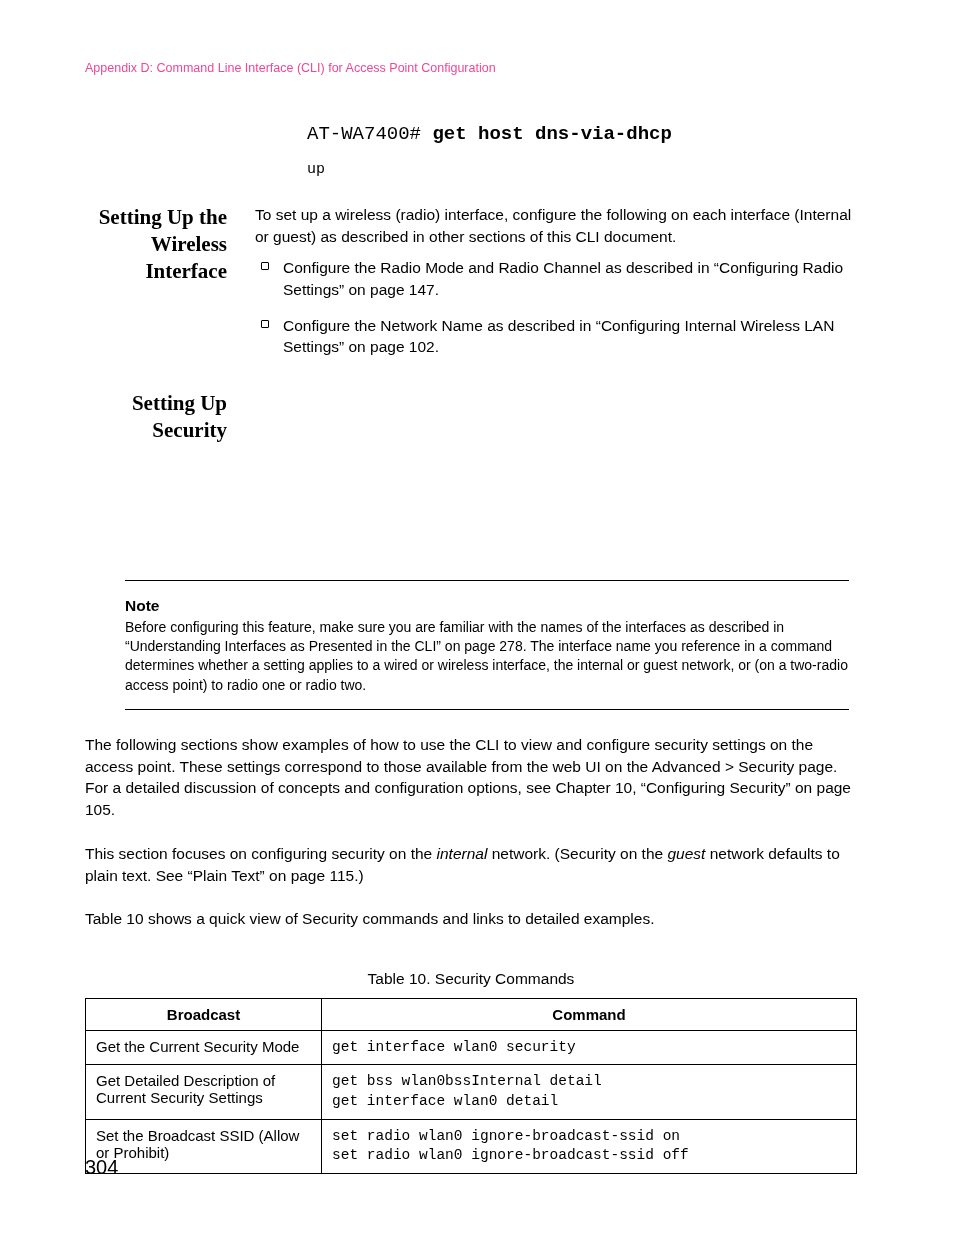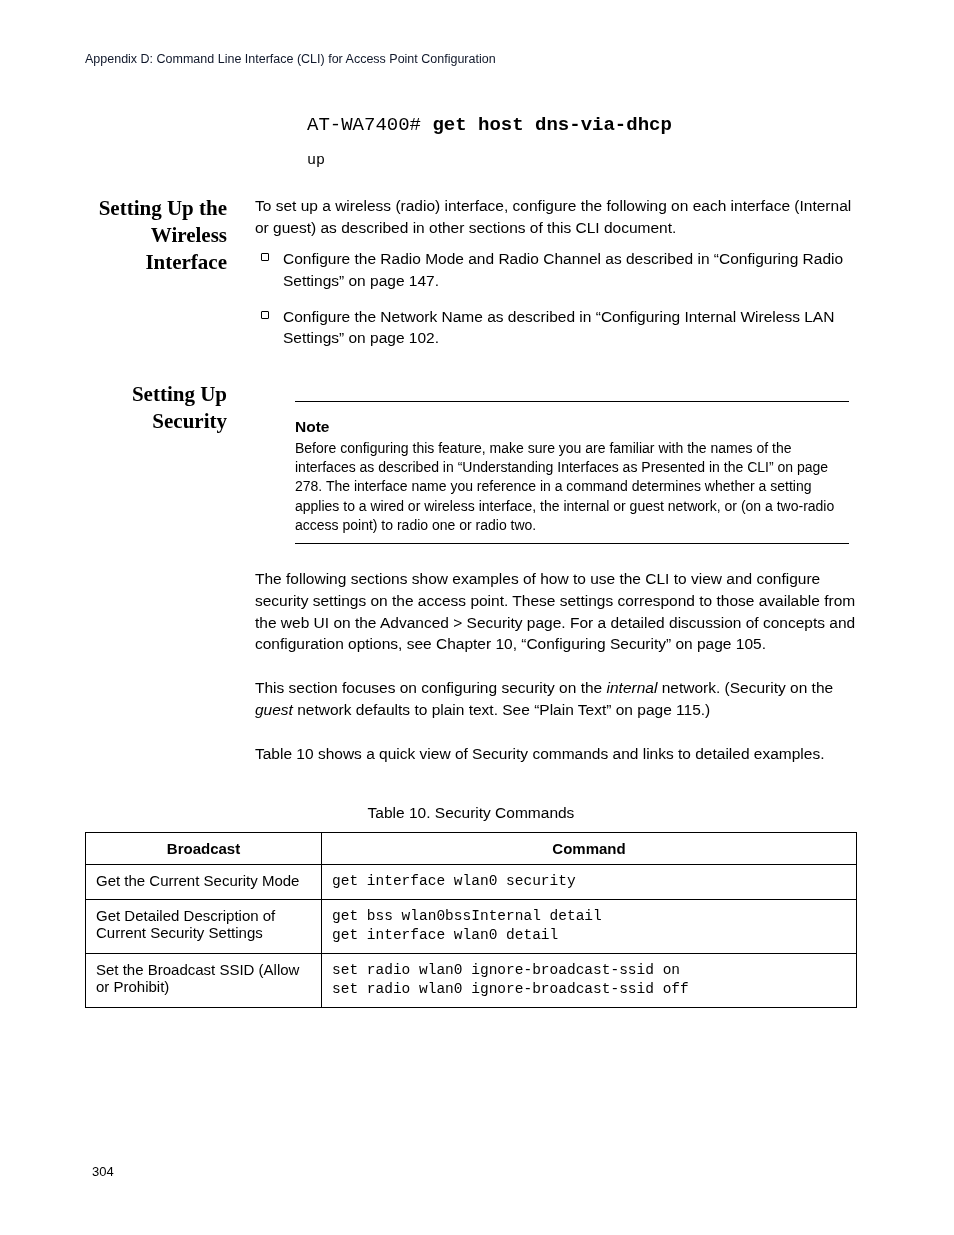--- a/index.html
+++ b/index.html
@@ -11,22 +11,23 @@
   }
   .page {
     width: 954px;
     height: 1235px;
     position: relative;
     box-sizing: border-box;
     padding: 52px 97px 0 85px;
   }
   .header-line {
     font-size: 12.5px;
-    color: #0f172a;
+    color: #ec4899;
     margin-bottom: 48px;
+    margin-top: 9px;
   }
   .section {
     display: flex;
     align-items: flex-start;
     margin-bottom: 18px;
   }
   .side-heading {
     width: 170px;
     flex: 0 0 170px;
     font-family: "Times New Roman", Times, serif;
@@ -70,21 +71,21 @@
     height: 8px;
     border: 1.2px solid #000;
     border-radius: 1px;
     box-sizing: border-box;
   }
   .para {
     margin: 0 0 22px 0;
   }
   .note-box {
     margin: 20px 8px 24px 40px;
-    padding: 14px 0 8px 0;
+    padding: 14px 0 14px 0;
     border-top: 1px solid #000;
     border-bottom: 1px solid #000;
   }
   .note-title {
     font-weight: bold;
     font-size: 15.5px;
     margin-bottom: 1px;
   }
   .note-body {
     font-size: 14px;
@@ -113,22 +114,22 @@
   }
   .sec-table td.cmd {
     font-family: "Courier New", Courier, monospace;
     font-size: 14.5px;
     line-height: 1.35;
     white-space: pre-line;
   }
   .page-number {
     position: absolute;
     bottom: 56px;
-    left: 92px;
-    font-size: 13px;
+    left: 85px;
+    font-size: 20px;
   }
   .italic { font-style: italic; }
   .bold { font-weight: bold; }
   .indent-block {
     margin-left: 198px;
   }
 </style>
 </head>
 <body>
 
@@ -147,21 +148,21 @@
     <div class="side-heading">Setting Up the Wireless Interface</div>
     <div class="body-col">
       <p class="para" style="margin-bottom:10px;">To set up a wireless (radio) interface, configure the following on each interface (Internal or guest) as described in other sections of this CLI document.</p>
       <ul class="bullet-list">
         <li>Configure the Radio Mode and Radio Channel as described in “Configuring Radio Settings” on page 147.</li>
         <li>Configure the Network Name as described in “Configuring Internal Wireless LAN Settings” on page 102.</li>
       </ul>
     </div>
   </div>
 
-  <div class="section" style="margin-top:8px;">
+  <div class="section" style="margin-top:8px;flex-direction:column;">
     <div class="side-heading">Setting Up Security</div>
     <div class="body-col">
 
       <div class="note-box">
         <div class="note-title">Note</div>
         <div class="note-body">Before configuring this feature, make sure you are familiar with the names of the interfaces as described in “Understanding Interfaces as Presented in the CLI” on page 278. The interface name you reference in a command determines whether a setting applies to a wired or wireless interface, the internal or guest network, or (on a two-radio access point) to radio one or radio two.</div>
       </div>
 
       <p class="para">The following sections show examples of how to use the CLI to view and configure security settings on the access point. These settings correspond to those available from the web UI on the Advanced &gt; Security page. For a detailed discussion of concepts and configuration options, see Chapter 10, “Configuring Security” on page 105.</p>
 

